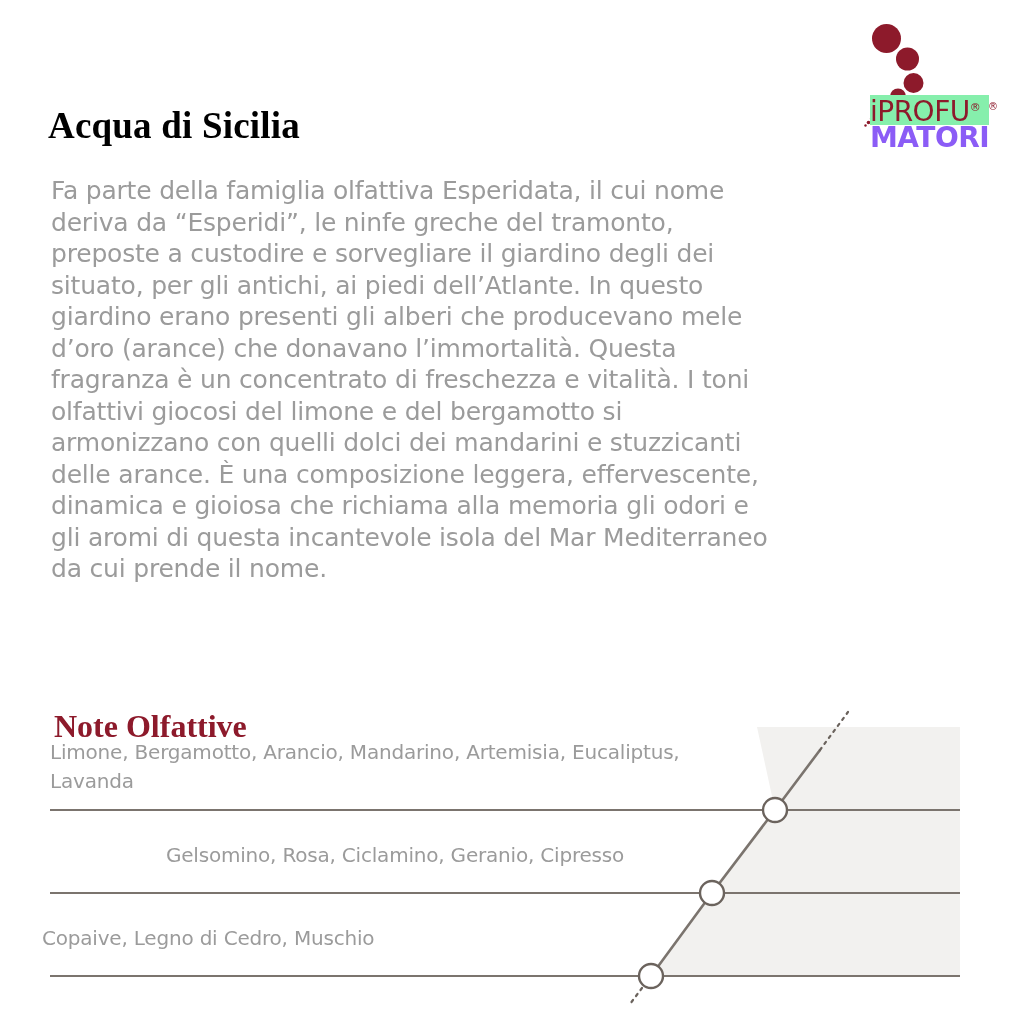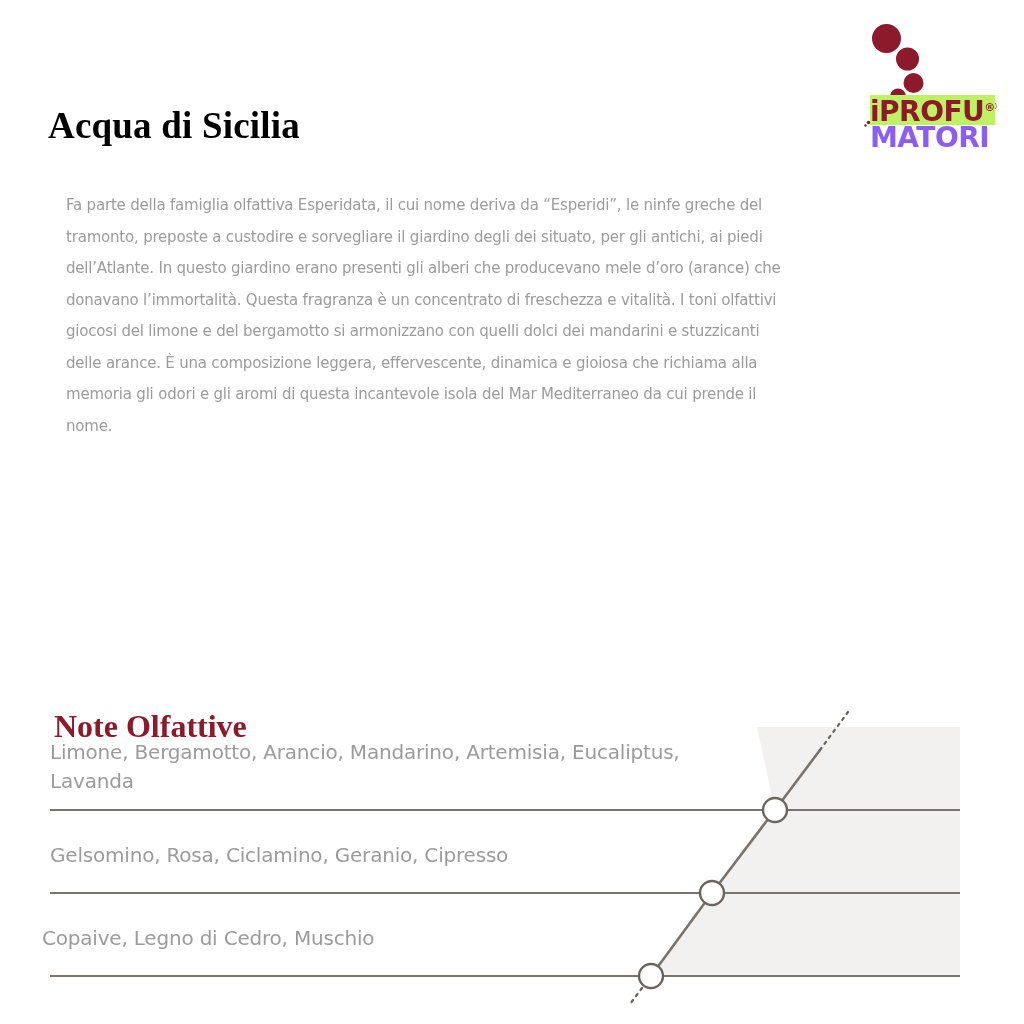--- a/index.html
+++ b/index.html
@@ -47,23 +47,23 @@
     color: #000000;
     white-space: nowrap;
   }
 
   
   .description {
     position: absolute;
     left: 50px;
     top: 174px;
     width: 730px;
-    margin: 16px;
+    margin: 1px;
     font-family: "DejaVu Sans", sans-serif;
-    font-size: 15px;
+    font-size: 25px;
     line-height: 31.5px;
     color: #9b9b9b;
     letter-spacing: -0.2px;
   }
 
   
   .notes {
     position: absolute;
     left: 0;
     top: 694px;
@@ -94,21 +94,21 @@
   .note-row-text {
     position: absolute;
     font-family: "DejaVu Sans", sans-serif;
     font-size: 20px;
     line-height: 29px;
     color: #9b9b9b;
     letter-spacing: -0.2px;
     width: 690px;
   }
   .note-top  { left: 50px; top: 44px; }
-  .note-mid  { left: 50px; top: 147px; }
+  .note-mid  { left: 50px; top: 147px; text-align: center; }
   .note-base { left: 42px; top: 230px; }
 </style>
 </head>
 <body>
 
 <div class="page">
 
   <div class="logo">
     <svg width="140" height="122" viewBox="0 0 140 122" xmlns="http://www.w3.org/2000/svg">
       <g fill="#8d1a2b">
@@ -123,22 +123,22 @@
         <circle cx="6.5" cy="100.5" r="1.8"></circle>
         <circle cx="3.5" cy="103.5" r="1.2"></circle>
       </g>
 
       <text x="8" y="105" font-family="DejaVu Sans, sans-serif" font-size="28" font-weight="bold" fill="#8d1a2b" opacity="0"></text>
       <text x="126" y="88" font-family="DejaVu Sans, sans-serif" font-size="10" fill="#8d1a2b">®</text>
       <text x="8" y="105" fill="none"></text>
     </svg>
 
     <div style="position:absolute; left:8px; top:73px; line-height:26px;">
-      <div style="font-family:'DejaVu Sans',sans-serif; font-weight:bold; font-size:28px;
-                  color:#8d1a2b; letter-spacing:-0.5px; background:#bef264; position:relative;">
+      <div style="font-family:'DejaVu Sans',sans-serif; font-weight:normal; font-size:28px;
+                  color:#8d1a2b; letter-spacing:-0.5px; background:#86efac; position:relative;">
         <span>iPROFU</span><span style="font-size:11px; vertical-align:super;">®</span>
       </div>
       <div style="font-family:'DejaVu Sans',sans-serif; font-weight:bold; font-size:28px;
                   color:#8b5cf6; letter-spacing:-0.5px; background:#fff;">MATORI</div>
     </div>
   </div>
 
   <h1 class="product-title">Acqua di Sicilia</h1>
 
   <p class="description">Fa parte della famiglia olfattiva Esperidata, il cui nome deriva da “Esperidi”, le ninfe greche del tramonto, preposte a custodire e sorvegliare il giardino degli dei situato, per gli antichi, ai piedi dell’Atlante. In questo giardino erano presenti gli alberi che producevano mele d’oro (arance) che donavano l’immortalità. Questa fragranza è un concentrato di freschezza e vitalità. I toni olfattivi giocosi del limone e del bergamotto si armonizzano con quelli dolci dei mandarini e stuzzicanti delle arance. È una composizione leggera, effervescente, dinamica e gioiosa che richiama alla memoria gli odori e gli aromi di questa incantevole isola del Mar Mediterraneo da cui prende il nome.</p>

